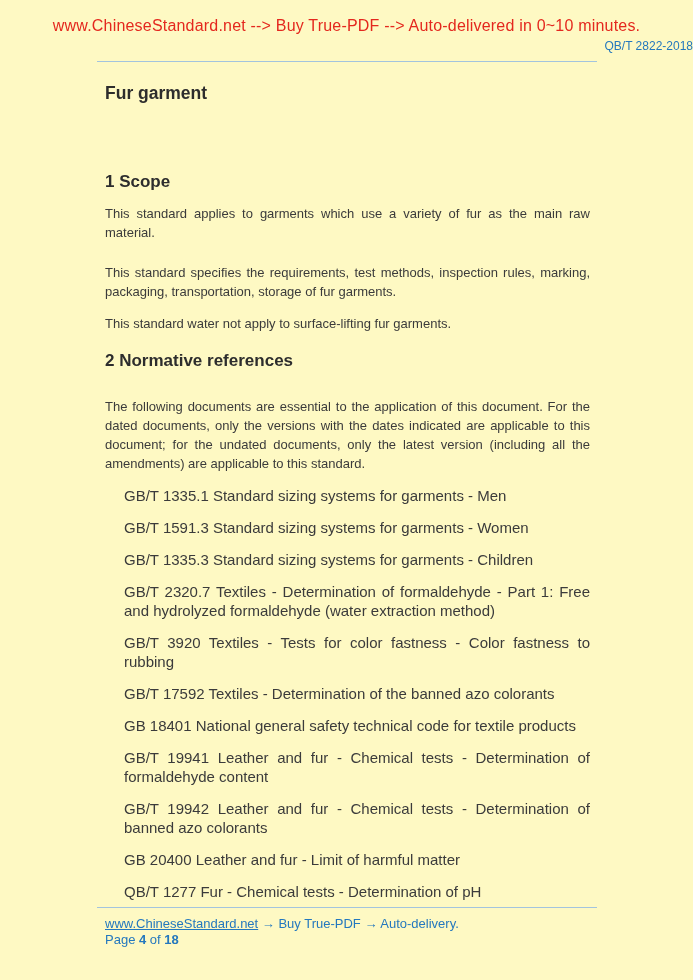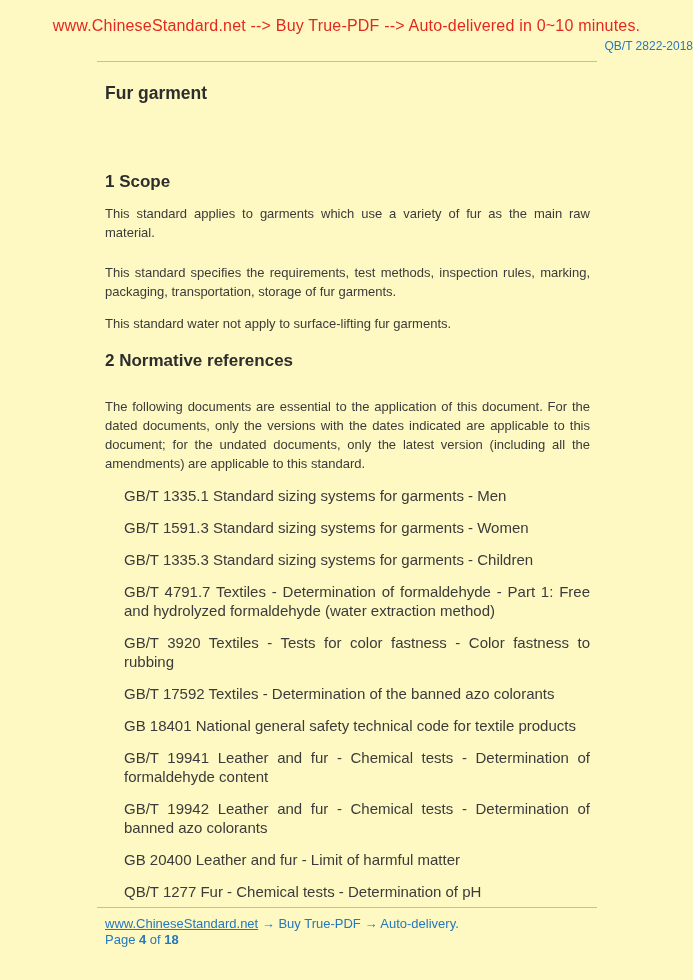--- a/index.html
+++ b/index.html
@@ -132,21 +132,21 @@
     <p class="para p3">This standard water not apply to surface-lifting fur garments.</p>
 
     <div class="section-heading h-normative">2 Normative references</div>
 
     <p class="para p-intro">The following documents are essential to the application of this document. For the dated documents, only the versions with the dates indicated are applicable to this document; for the undated documents, only the latest version (including all the amendments) are applicable to this standard.</p>
 
     <div class="ref-list">
       <div class="ref">GB/T 1335.1 Standard sizing systems for garments - Men</div>
       <div class="ref">GB/T 1591.3 Standard sizing systems for garments - Women</div>
       <div class="ref">GB/T 1335.3 Standard sizing systems for garments - Children</div>
-      <div class="ref">GB/T 4791.7 Textiles - Determination of formaldehyde - Part 1: Free and hydrolyzed formaldehyde (water extraction method)</div>
+      <div class="ref">GB/T 2320.7 Textiles - Determination of formaldehyde - Part 1: Free and hydrolyzed formaldehyde (water extraction method)</div>
       <div class="ref">GB/T 3920 Textiles - Tests for color fastness - Color fastness to rubbing</div>
       <div class="ref">GB/T 17592 Textiles - Determination of the banned azo colorants</div>
       <div class="ref">GB 18401 National general safety technical code for textile products</div>
       <div class="ref">GB/T 19941 Leather and fur - Chemical tests - Determination of formaldehyde content</div>
       <div class="ref">GB/T 19942 Leather and fur - Chemical tests - Determination of banned azo colorants</div>
       <div class="ref">GB 20400 Leather and fur - Limit of harmful matter</div>
       <div class="ref">QB/T 1277 Fur - Chemical tests - Determination of pH</div>
     </div>
 
   </div>

